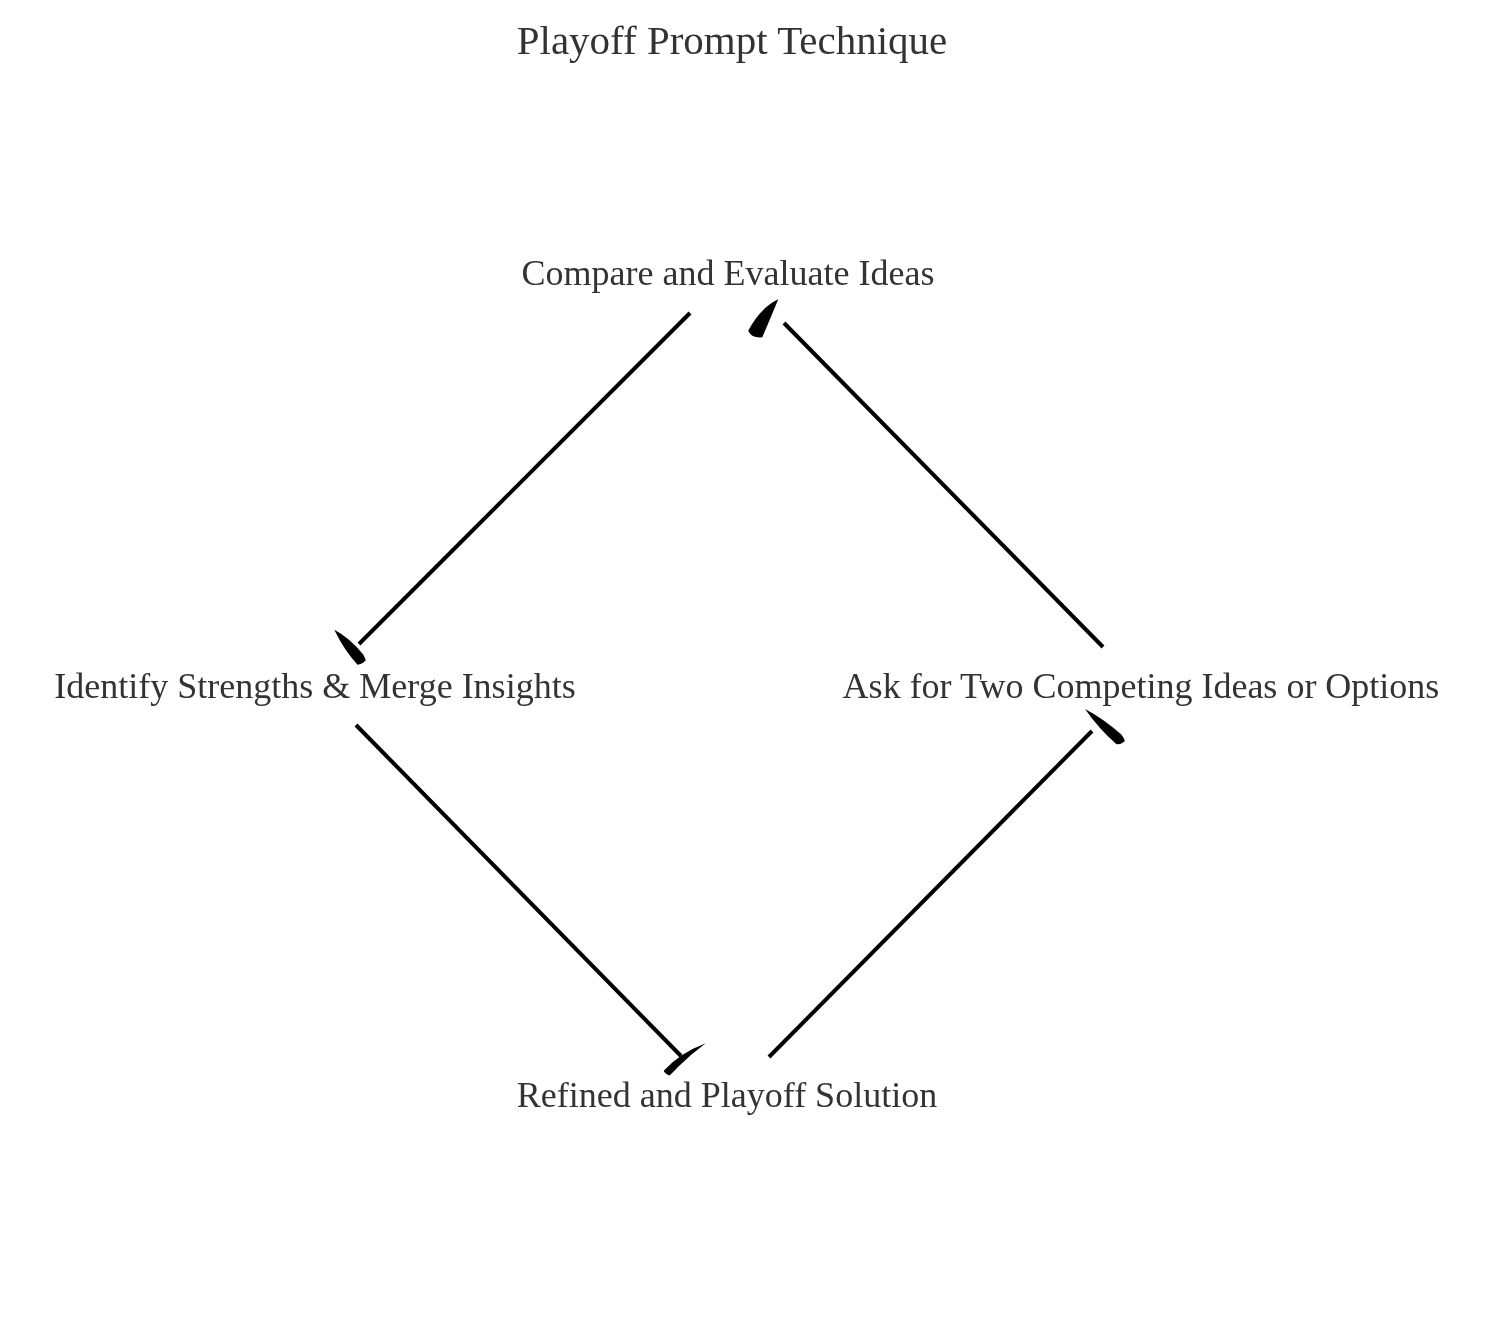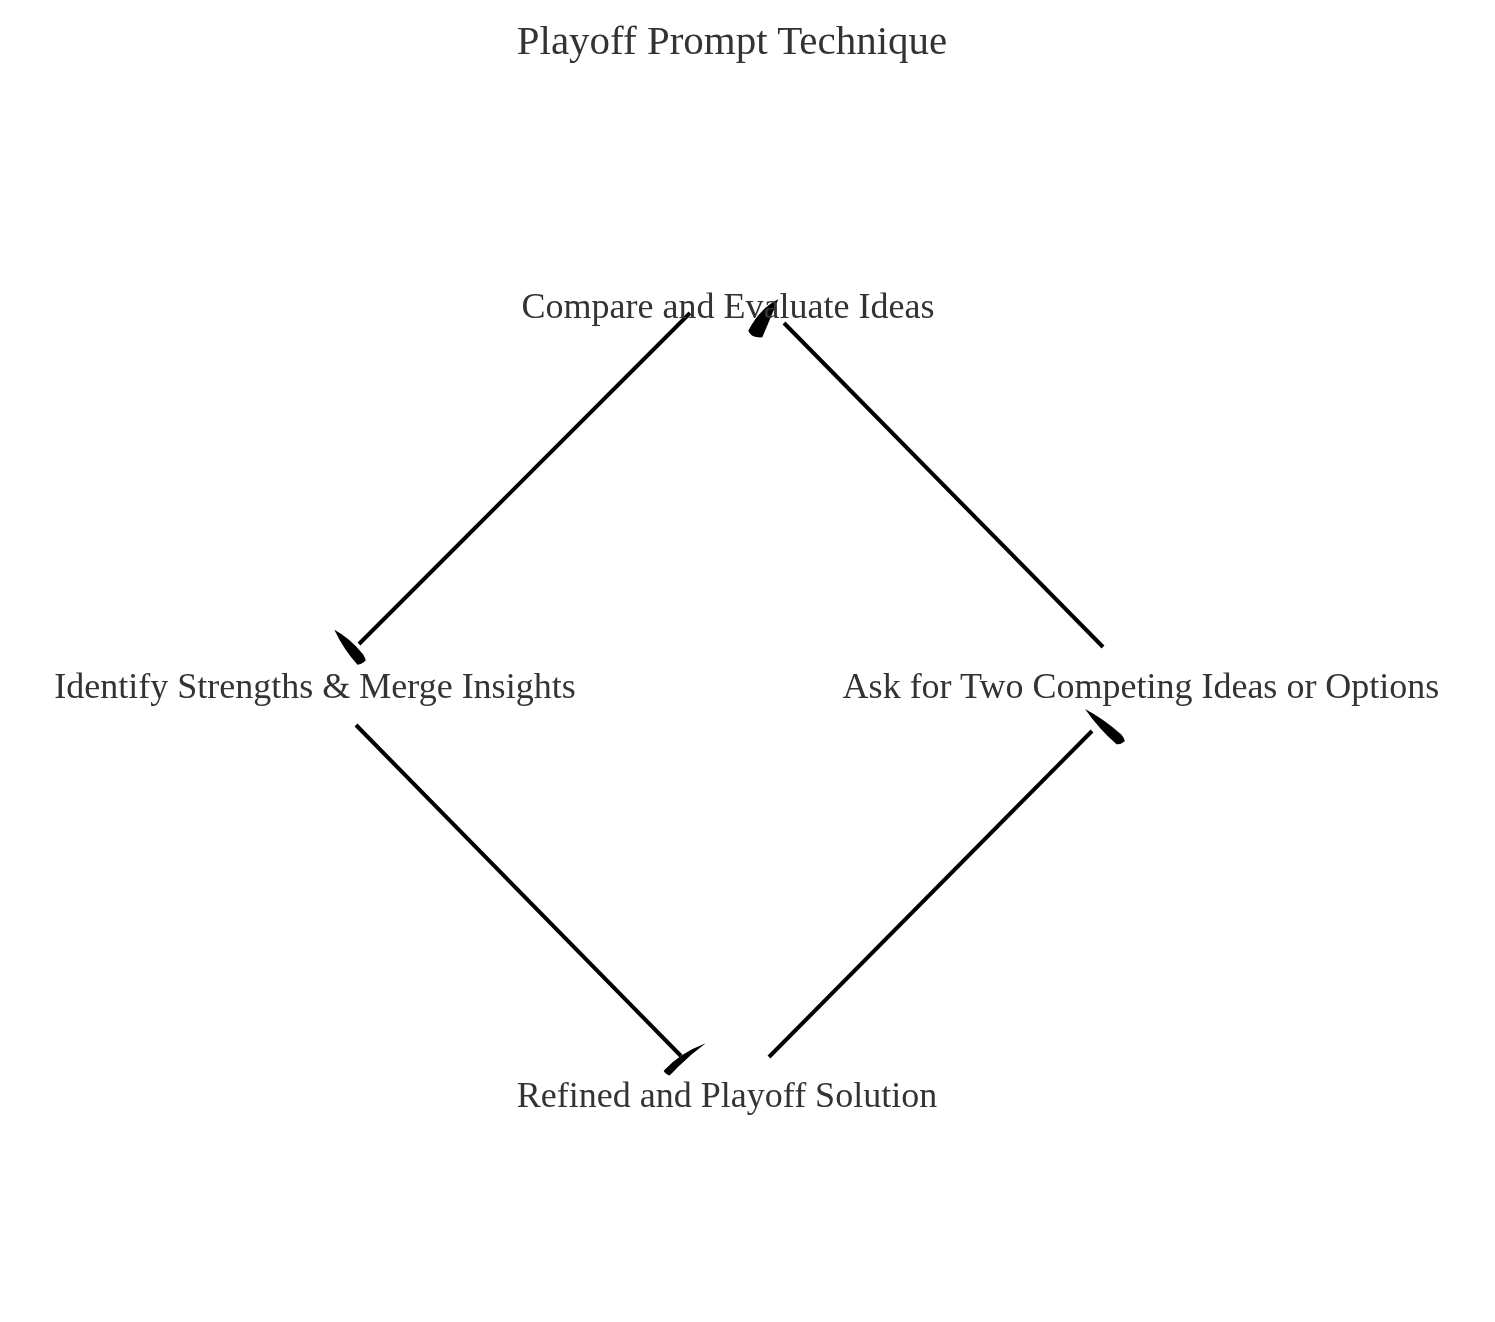--- a/index.html
+++ b/index.html
@@ -25,21 +25,21 @@
     white-space: nowrap;
   }
   .node-label {
     position: absolute;
     transform: translate(-50%, -50%);
     font-size: 36px;
     color: #333333;
     white-space: nowrap;
     text-align: center;
   }
-  .node-top    { left: 728px;  top: 273px; margin-top: 33px;  }
+  .node-top    { left: 728px;  top: 273px;  }
   .node-left   { left: 315px;  top: 686px;  }
   .node-right  { left: 1141px; top: 686px;  }
   .node-bottom { left: 727px;  top: 1095px; }
   svg.edges {
     position: absolute;
     left: 0;
     top: 0;
   }
   svg.edges line {
     stroke: #000000;

